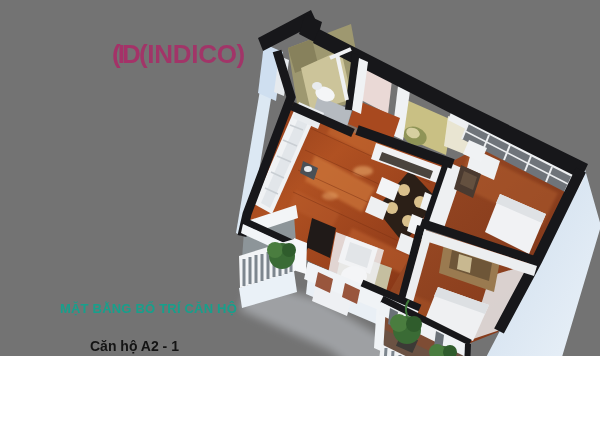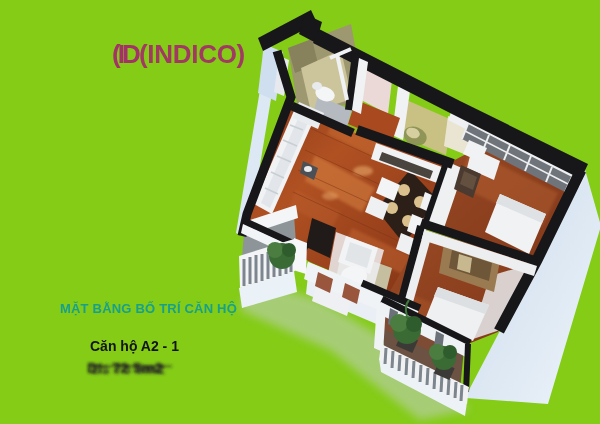--- a/index.html
+++ b/index.html
@@ -1,16 +1,16 @@
 <!DOCTYPE html>
 <html><head>
 <meta charset="utf-8">
 <style>
   html,body{margin:0;padding:0;background:#ffffff;}
-  #stage{position:relative;width:600px;height:424px;overflow:hidden;background:#84cc16;
+  #stage{position:relative;width:600px;height:356px;overflow:hidden;background:#737373;
          font-family:"Liberation Sans", sans-serif;text-align:center;}
   svg{position:absolute;left:0;top:0;}
 </style>
 </head>
 <body>
 <div id="stage">
 <svg width="600" height="424" viewBox="0 0 600 424">
   <defs>
     <linearGradient id="wood" x1="0" y1="0" x2="1" y2="1">
       <stop offset="0" stop-color="#8e3b1a"></stop>

